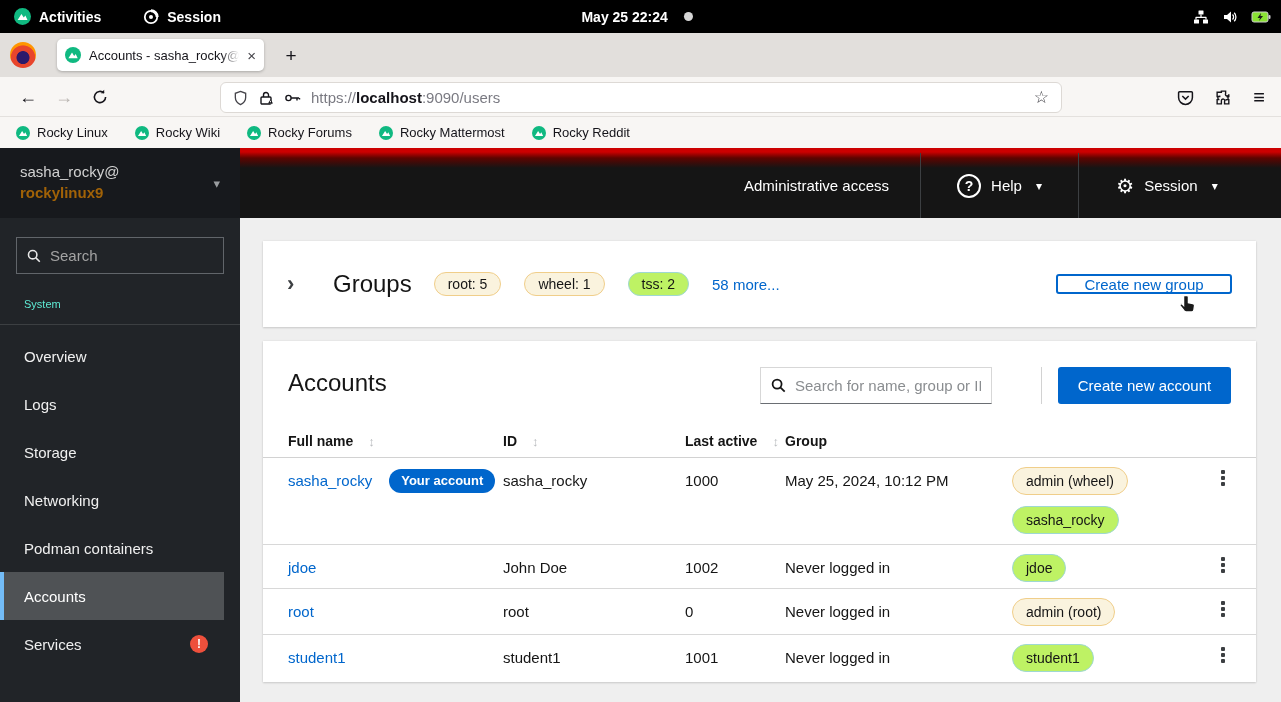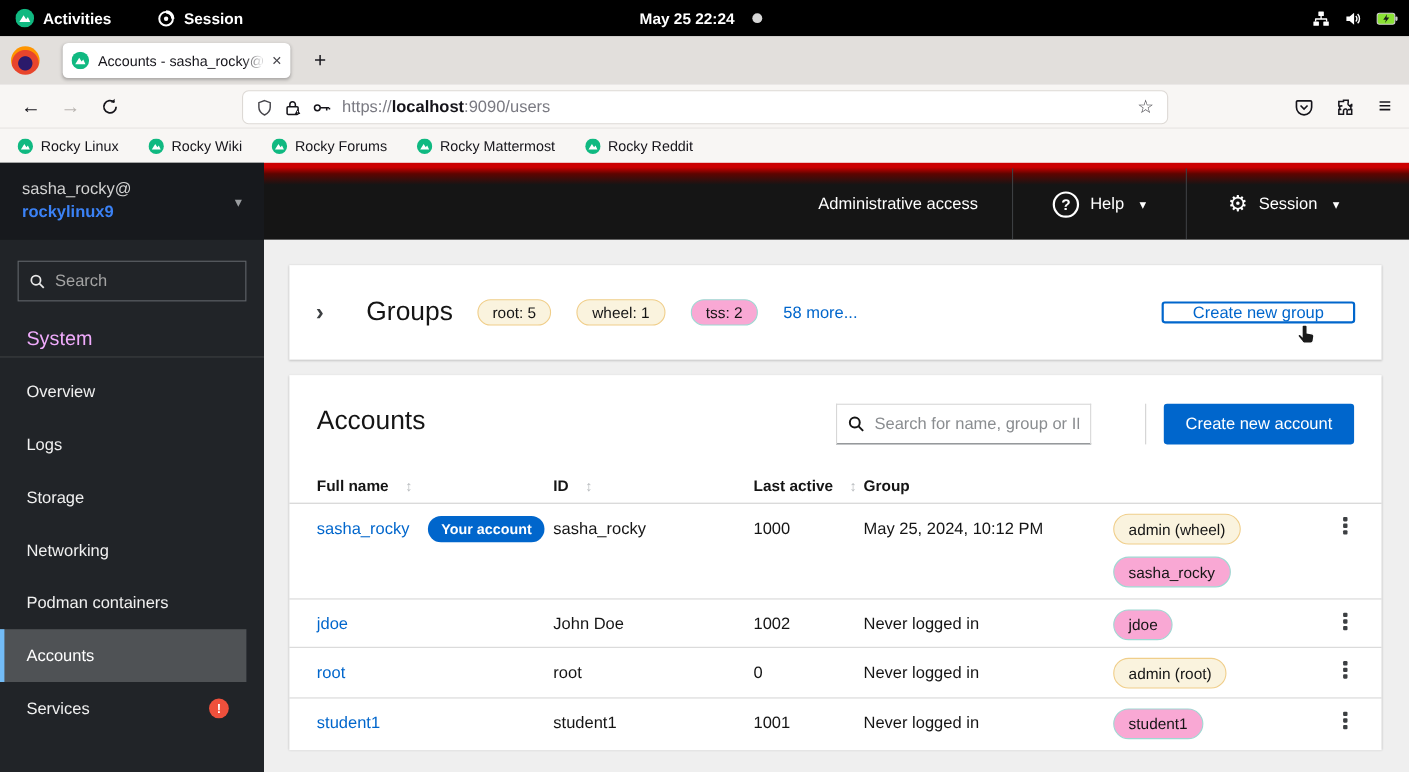--- a/index.html
+++ b/index.html
@@ -42,26 +42,26 @@
 
   
   .bookmarks-bar { position:absolute; top:117px; left:0; width:1281px; height:31px; background:#f8f6f4;
     display:flex; align-items:center; gap:27px; padding-left:16px; }
   .bookmark { display:flex; align-items:center; gap:7px; font-size:13px; color:#15141a; }
 
   
   .sidebar { position:absolute; top:148px; left:0; width:240px; height:554px; background:#212428; }
   .user-block { position:absolute; top:0; left:0; width:240px; height:70px; background:#17191d; padding:15px 20px 0 20px; }
   .user-line1 { font-size:15px; color:#d2d2d2; }
-  .user-line2 { font-size:15px; color:#3b82f6; font-weight:700; margin-top:4px; }
+  .user-line2 { font-size:15px; color:#a16207; font-weight:700; margin-top:4px; }
   .user-caret { position:absolute; right:20px; top:28px; color:#9a9da0; font-size:13px; }
   .side-search { position:absolute; top:89px; left:16px; width:208px; height:37px; border:1px solid #61656a;
     display:flex; align-items:center; padding:0 10px; gap:9px; background:transparent; }
   .side-search-placeholder { font-size:15px; color:#a3a3a3; }
-  .nav-section-label { position:absolute; top:150px; left:24px; font-size:18px; color:#f0abfc; }
+  .nav-section-label { position:absolute; top:150px; left:24px; font-size:11px; color:#5eead4; }
   .side-divider { position:absolute; top:176px; left:0; width:240px; border-top:1px solid #3c3f42; }
   .side-nav { position:absolute; top:184px; left:0; width:224px; }
   .side-item { height:48px; display:flex; align-items:center; padding-left:24px; font-size:15px; color:#f0f0f0; position:relative; }
   .side-item.active { background:#4f5255; border-left:4px solid #73bcf7; padding-left:20px; color:#fff; }
   .alert-badge { position:absolute; right:16px; top:15px; width:18px; height:18px; border-radius:50%; background:#ee503c;
     color:#fff; font-size:12px; font-weight:700; display:flex; align-items:center; justify-content:center; }
 
   
   .masthead { position:absolute; top:148px; left:240px; width:1041px; height:70px;
     background:linear-gradient(to bottom, #c00 0px, #c00 4px, #5d0400 10px, #151515 20px);
@@ -79,21 +79,21 @@
   
   .content { position:absolute; top:218px; left:240px; width:1041px; height:484px; background:#efefef; }
   .card { position:absolute; background:#fff; box-shadow:0 1px 2px rgba(3,3,3,.14), 0 0 2px rgba(3,3,3,.08); }
 
   
   .groups-card { left:23px; top:23px; width:993px; height:86px; display:flex; align-items:center; padding:0 24px; }
   .expand-chevron { font-size:22px; color:#3c3f42; width:22px; font-weight:700; }
   .groups-title { font-size:24px; font-weight:500; color:#151515; margin-left:24px; }
   .pill { border-radius:14px; border:1px solid; padding:3px 13px; font-size:14px; color:#151515; white-space:nowrap; }
   .pill.gold { background:#faf3de; border-color:#f0ce8a; }
-  .pill.cyan { background:#f9a8d4; border-color:#9ed8d2; }
+  .pill.cyan { background:#bef264; border-color:#9ed8d2; }
   .groups-badges { display:flex; align-items:center; gap:23px; margin-left:22px; }
   .more-link { font-size:15px; color:#0066cc; margin-left:23px; }
   .btn-secondary { margin-left:auto; width:176px; height:20px; background:#fff; border:2px solid #0066cc; color:#0066cc;
     font-size:15px; border-radius:3px; display:flex; align-items:center; justify-content:center; font-family:inherit; }
 
   
   .accounts-card { left:23px; top:123px; width:993px; height:341px; }
   .accounts-title { position:absolute; left:25px; top:28px; font-size:24px; font-weight:500; color:#151515; }
   .acct-search { position:absolute; left:497px; top:26px; width:232px; height:37px; background:#fff;
     border:1px solid #d7d7d7; border-bottom:1px solid #6a6e73; display:flex; align-items:center; padding:0 10px; gap:9px; }

